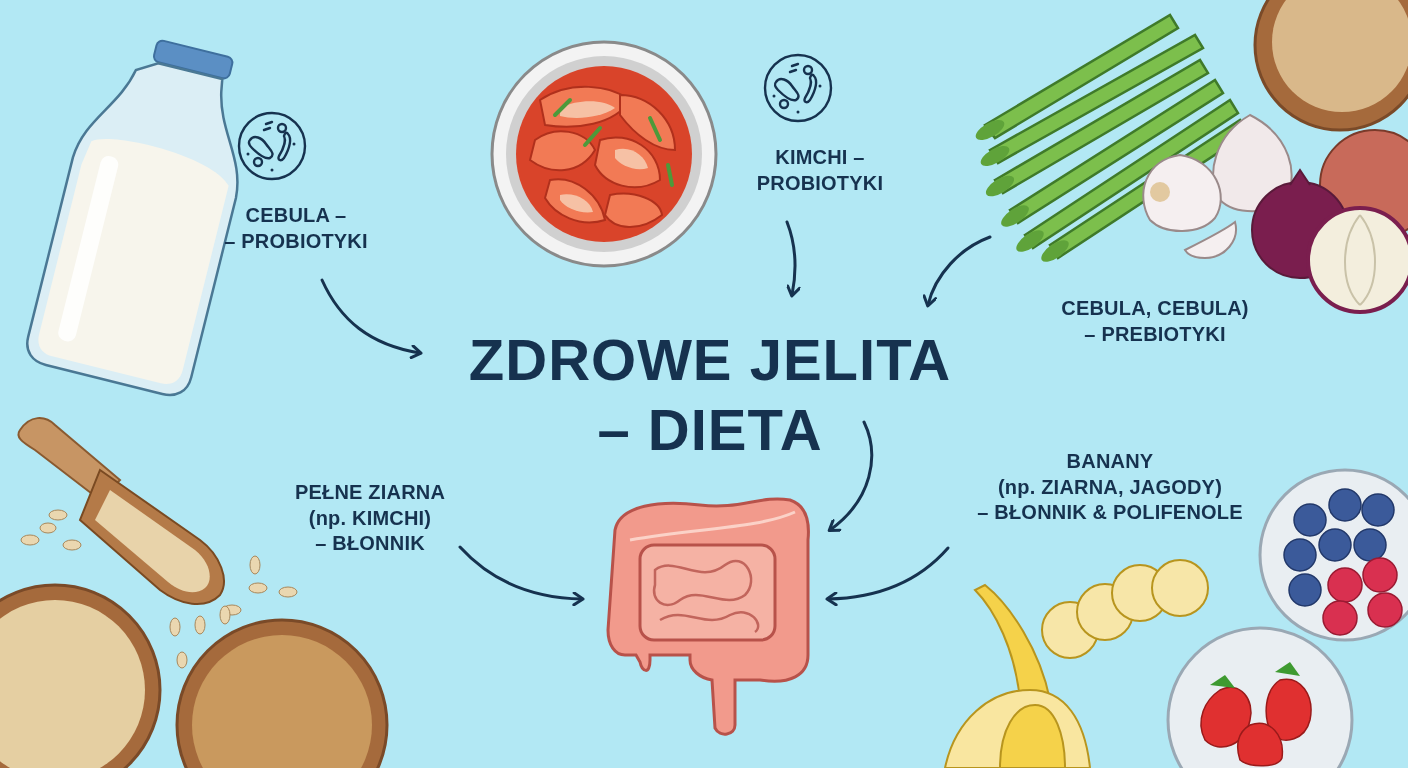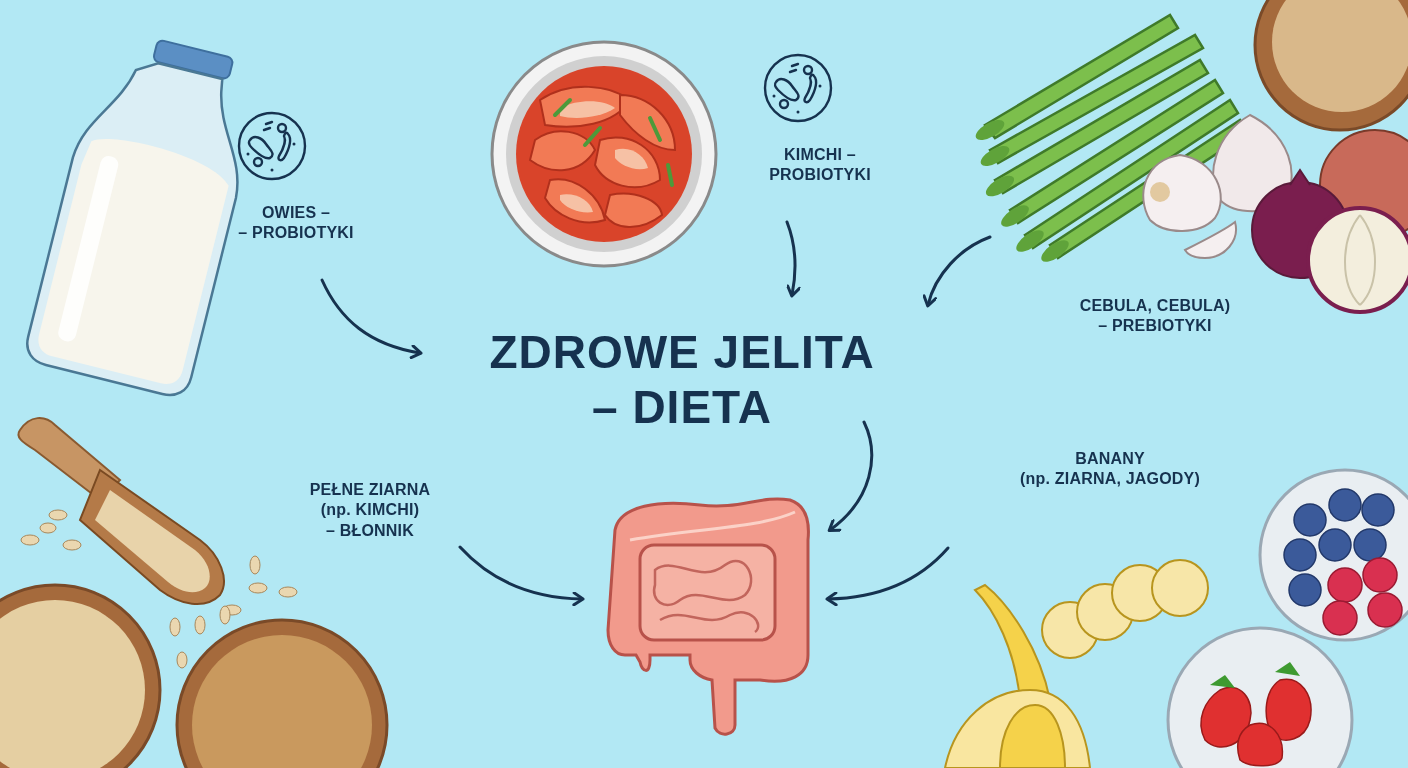--- a/index.html
+++ b/index.html
@@ -9,24 +9,24 @@
       font-family: "Liberation Sans", "DejaVu Sans", sans-serif;
       color: #16324f;
     }
     .canvas { position: absolute; inset: 0; }
     svg.art { position: absolute; left: 0; top: 0; }
     .label {
       position: absolute; text-align: center; font-weight: bold;
       letter-spacing: 0.2px; line-height: 1.28; color: #16324f;
     }
     .label span { display: block; white-space: nowrap; }
-    .lbl-sm { font-size: 16px; }
+    .lbl-sm { font-size: 20px; }
     .title {
-      position: absolute; left: 412px; top: 325px; width: 540px;
-      text-align: center; font-weight: bold; font-size: 46px; line-height: 1.2;
+      position: absolute; left: 440px; top: 325px; width: 540px;
+      text-align: center; font-weight: bold; font-size: 58px; line-height: 1.2;
       color: #16324f; letter-spacing: 1px;
     }
     .title span { display: block; }
     .germ { position: absolute; }
   </style>
 </head>
 <body>
 
 <div class="canvas">
 
@@ -217,37 +217,38 @@
         <circle cx="36" cy="60" r="1.5"></circle>
       </g>
   </svg>
 
   <div class="title">
     <span>ZDROWE JELITA</span>
     <span>– DIETA</span>
   </div>
 
   <div class="label lbl-sm" style="left:196px; top:203px; width:200px;">
-    <span>OWIES –</span>
+    <span>CEBULA –</span>
     <span>– PROBIOTYKI</span>
   </div>
 
   <div class="label lbl-sm" style="left:720px; top:145px; width:200px;">
     <span>KIMCHI –</span>
     <span>PROBIOTYKI</span>
   </div>
 
   <div class="label lbl-sm" style="left:1010px; top:296px; width:290px;">
     <span>CEBULA, CEBULA)</span>
     <span>– PREBIOTYKI</span>
   </div>
 
   <div class="label lbl-sm" style="left:950px; top:449px; width:320px;">
     <span>BANANY</span>
     <span>(np. ZIARNA, JAGODY)</span>
+    <span>– BŁONNIK &amp; POLIFENOLE</span>
   </div>
 
   <div class="label lbl-sm" style="left:265px; top:480px; width:210px;">
     <span>PEŁNE ZIARNA</span>
     <span>(np. KIMCHI)</span>
     <span>– BŁONNIK</span>
   </div>
 
 </div>
 

